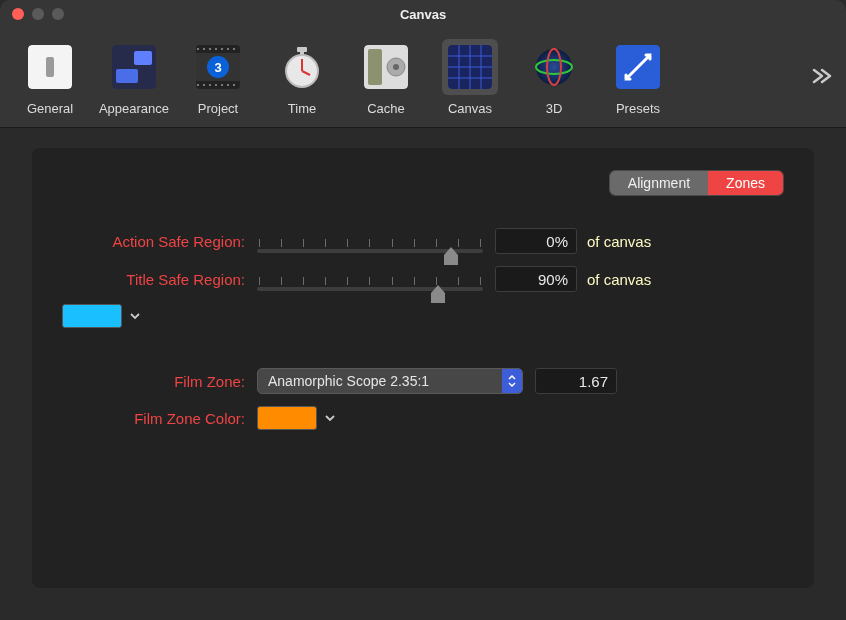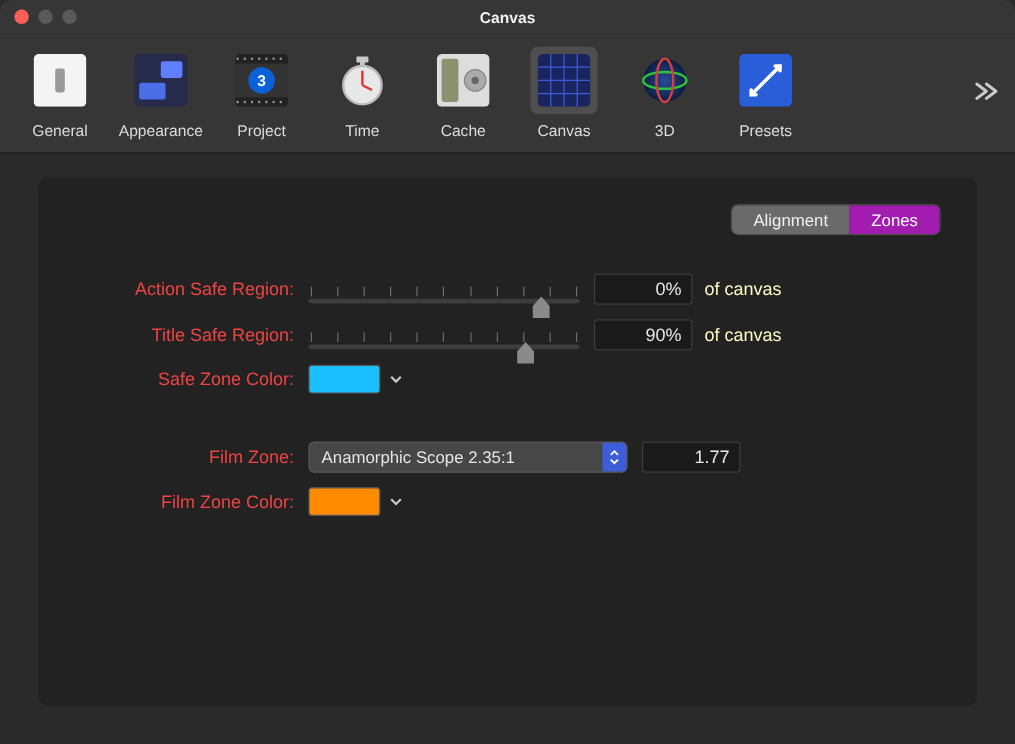--- a/index.html
+++ b/index.html
@@ -107,21 +107,21 @@
     }
     .seg-btn {
       padding: 4px 18px;
       font-size: 14px;
       background: #6a6a6a;
       color: #f0f0f0;
       border: none;
       cursor: pointer;
     }
     .seg-btn.active {
-      background: #a21caf;
+      background: #ef4444;
       color: #fff;
     }
     .form-row {
       display: flex;
       align-items: center;
       margin-bottom: 12px;
     }
     .form-label {
       width: 195px;
       text-align: right;
@@ -398,40 +398,39 @@
           <svg class="slider-thumb" style="left:80%">
               <polygon points="9,0 16,8 16,18 2,18 2,8" fill="#8a8a8a"></polygon>
             </svg>
         </div>
       </div>
       <div class="value-box">90%</div>
       <div class="suffix-label">of canvas</div>
     </div>
 
     <div class="form-row">
-      <div class="form-label">Safe Zone Color:</div>
       <div class="color-well" style="background:#1abfff"></div>
       <svg class="color-menu-arrow" width="14" height="14">
           <path d="M3 5 L7 9 L11 5" stroke="#cacaca" stroke-width="1.8" fill="none"></path>
         </svg>
     </div>
 
     <div class="spacer"></div>
 
     <div class="form-row">
       <div class="form-label">Film Zone:</div>
       <div class="dropdown">
         <span>Anamorphic Scope 2.35:1</span>
         <div class="dropdown-arrows">
           <svg width="10" height="14">
               <path d="M2 5 L5 2 L8 5 M2 9 L5 12 L8 9" stroke="#fff" stroke-width="1.5" fill="none"></path>
             </svg>
         </div>
       </div>
-      <div class="value-box">1.77</div>
+      <div class="value-box">1.67</div>
     </div>
 
     <div class="form-row">
       <div class="form-label">Film Zone Color:</div>
       <div class="color-well" style="background:#ff8c00"></div>
       <svg class="color-menu-arrow" width="14" height="14">
           <path d="M3 5 L7 9 L11 5" stroke="#cacaca" stroke-width="1.8" fill="none"></path>
         </svg>
     </div>
 

